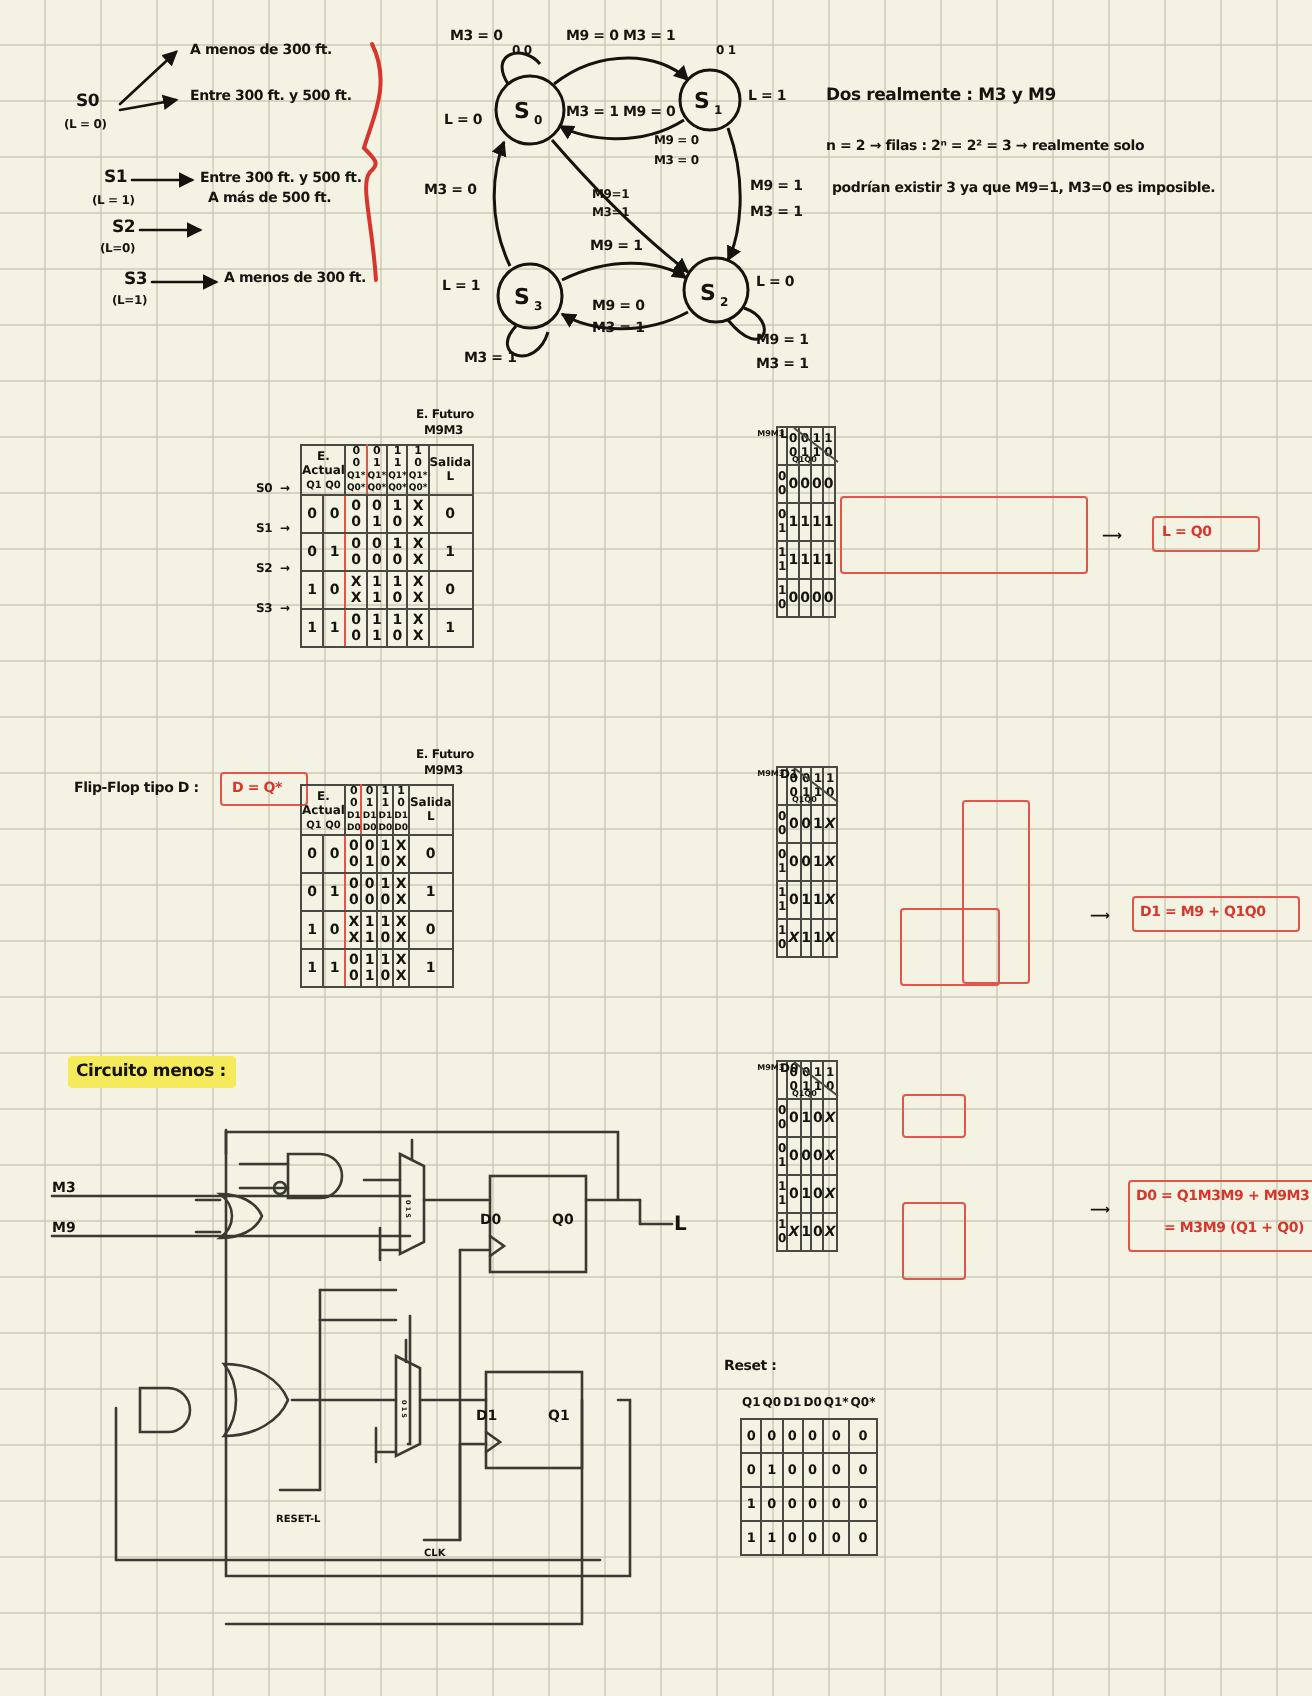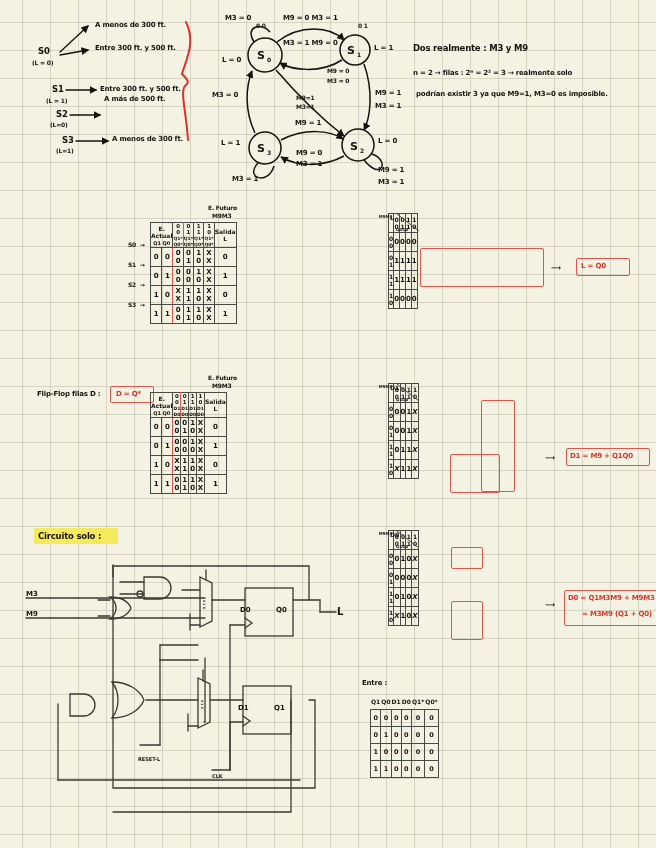--- a/index.html
+++ b/index.html
@@ -127,21 +127,21 @@
   </g>
 </svg>
 
 <div>
   <div class="t hw sm" style="left:225px;top:15px;">M3 = 0</div>
   <div class="t hw xs" style="left:256px;top:23px;">0 0</div>
   <div class="t hw sm" style="left:283px;top:15px;">M9 = 0 M3 = 1</div>
   <div class="t hw xs" style="left:358px;top:23px;">0 1</div>
   <div class="t hw sm" style="left:222px;top:57px;">L = 0</div>
   <div class="t hw sm" style="left:374px;top:45px;">L = 1</div>
-  <div class="t hw sm" style="left:283px;top:40px;">M3 = 1 M9 = 0</div>
+  <div class="t hw sm" style="left:283px;top:53px;">M3 = 1 M9 = 0</div>
   <div class="t hw xs" style="left:327px;top:68px;">M9 = 0</div>
   <div class="t hw xs" style="left:327px;top:78px;">M3 = 0</div>
   <div class="t hw sm" style="left:375px;top:90px;">M9 = 1</div>
   <div class="t hw sm" style="left:375px;top:103px;">M3 = 1</div>
   <div class="t hw sm" style="left:212px;top:92px;">M3 = 0</div>
   <div class="t hw xs" style="left:296px;top:95px;">M9=1</div>
   <div class="t hw xs" style="left:296px;top:104px;">M3=1</div>
   <div class="t hw sm" style="left:295px;top:120px;">M9 = 1</div>
   <div class="t hw sm" style="left:221px;top:140px;">L = 1</div>
   <div class="t hw sm" style="left:378px;top:138px;">L = 0</div>
@@ -213,21 +213,21 @@
   <div class="t hw xs" style="left:-22px;top:57px;">S1</div>
   <div class="t hw xs" style="left:-22px;top:77px;">S2</div>
   <div class="t hw xs" style="left:-22px;top:97px;">S3</div>
   <div class="t hw xs" style="left:-10px;top:37px;">→</div>
   <div class="t hw xs" style="left:-10px;top:57px;">→</div>
   <div class="t hw xs" style="left:-10px;top:77px;">→</div>
   <div class="t hw xs" style="left:-10px;top:97px;">→</div>
 </div>
 
 <div>
-  <div class="t hw sm" style="left:37px;top:391px;">Flip-Flop filas D :</div>
+  <div class="t hw sm" style="left:37px;top:391px;">Flip-Flop tipo D :</div>
   <div class="redbox" style="left:110px;top:386px;width:42px;height:15px;"></div>
   <div class="t hw sm red" style="left:116px;top:391px;">D = Q*</div>
 </div>
 
 <div style="position:absolute;left:150px;top:375px;">
   <div class="t hw xs" style="left:58px;top:0px;">E. Futuro</div>
   <div class="t hw xs" style="left:62px;top:8px;">M9M3</div>
   <table class="grid" id="tblD" style="left: 0px; top: 17px; border-collapse: collapse;">
       <tbody>
         <tr>
@@ -434,21 +434,21 @@
         </tr>
       </tbody>
     </table>
   <div class="t hw sm" style="left:157px;top:72px;">⟶</div>
   <div class="redbox" style="left:176px;top:60px;width:124px;height:34px;"></div>
   <div class="t hw sm red" style="left:180px;top:65px;">D0 = Q1M3M9 + M9M3 Q0 =</div>
   <div class="t hw sm red" style="left:194px;top:81px;">= M3M9 (Q1 + Q0)</div>
 </div>
 
 <div class="hl" style="left:34px;top:528px;width:84px;height:16px;"></div>
-<div class="t hw md" style="left:38px;top:532px;">Circuito solo :</div>
+<div class="t hw md" style="left:38px;top:532px;">Circuito menos :</div>
 
 <svg class="layer" width="656" height="848">
   <g stroke="#3a3a32" stroke-width="1.3" fill="none" stroke-linecap="round">
 
     <line x1="26" y1="598" x2="205" y2="598"></line>
     <line x1="26" y1="618" x2="205" y2="618"></line>
 
     <path d="M144,577 L160,577 A11,11 0 0 1 160,599 L144,599 Z"></path>
     <line x1="120" y1="582" x2="144" y2="582"></line>
     <line x1="120" y1="594" x2="144" y2="594"></line>
@@ -515,21 +515,21 @@
     <text x="274" y="710" font-size="7">Q1</text>
     <text x="337" y="615" font-size="10">L</text>
     <text x="138" y="761" font-size="5">RESET-L</text>
     <text x="212" y="778" font-size="5">CLK</text>
     <text x="203" y="600" font-size="3.2" transform="rotate(90 203 600)">0  1  S</text>
     <text x="201" y="700" font-size="3.2" transform="rotate(90 201 700)">0  1  S</text>
   </g>
 </svg>
 
 <div style="position:absolute;left:362px;top:680px;">
-  <div class="t hw sm" style="left:0px;top:0px;">Entre :</div>
+  <div class="t hw sm" style="left:0px;top:0px;">Reset :</div>
   <table class="grid" id="tblReset" style="left:8px;top:14px;">
       <tbody>
         <tr>
           <th style="width: 15px; height: 15px; font-size: 6px; border-top: none; border-right-color: transparent; border-bottom-color: rgb(74, 74, 68); border-left-color: transparent;">Q1</th>
           <th style="width: 15px; height: 15px; font-size: 6px; border-top: none; border-right-color: transparent; border-bottom-color: rgb(74, 74, 68); border-left-color: transparent;">Q0</th>
           <th style="width: 15px; height: 15px; font-size: 6px; border-left: 1.6px solid rgb(74, 74, 68); border-top: none; border-right-color: transparent; border-bottom-color: rgb(74, 74, 68);">D1</th>
           <th style="width: 15px; height: 15px; font-size: 6px; border-top: none; border-right-color: transparent; border-bottom-color: rgb(74, 74, 68); border-left-color: transparent;">D0</th>
           <th style="width: 15px; height: 15px; font-size: 6px; border-left: 1.6px solid rgb(74, 74, 68); border-top: none; border-right-color: transparent; border-bottom-color: rgb(74, 74, 68);">Q1*</th>
           <th style="width: 15px; height: 15px; font-size: 6px; border-top: none; border-right-color: transparent; border-bottom-color: rgb(74, 74, 68); border-left-color: transparent;">Q0*</th>
         </tr>

